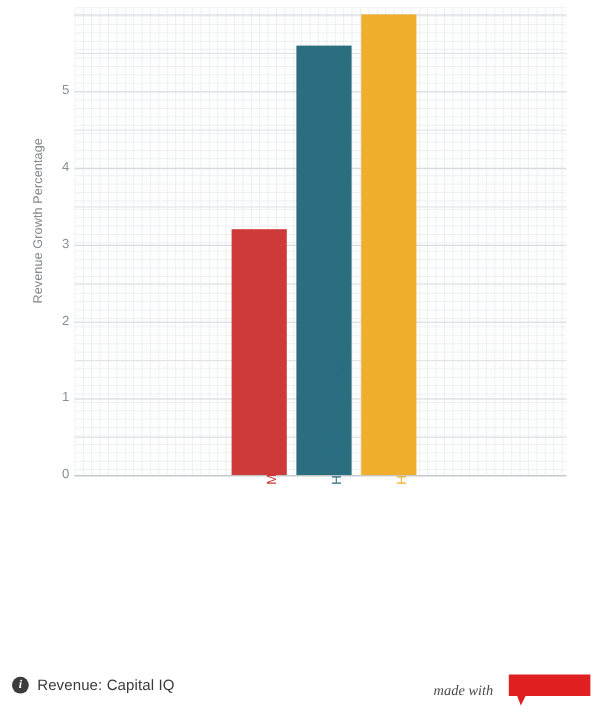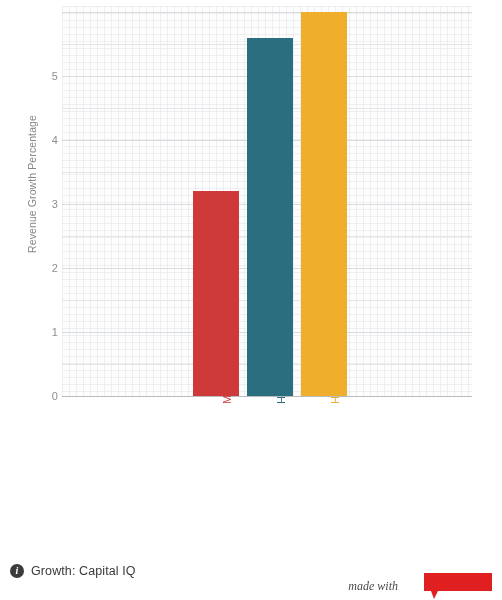--- a/index.html
+++ b/index.html
@@ -141,24 +141,24 @@
     flex: 0 0 auto;
   }
   #source-text {
     font-size: 12.5px;
     color: #3a3a3a;
     letter-spacing: .1px;
   }
   #made-with-block {
     position: absolute;
     right: 8px;
-    top: 15px;
+    top: 4px;
     display: flex;
     align-items: center;
-    gap: 24px;
+    gap: 11px;
   }
   #made-with-text {
     font-size: 12px;
     font-style: italic;
     color: #4a4a4a;
     font-family: "Liberation Serif", serif;
   }
   #brand-logo {
     width: 72px;
     height: 30px;
@@ -203,21 +203,21 @@
   <div id="xtick-wrap">
       <div class="xtick" style="left: 221px; color: rgb(206, 58, 58);">Medtronic</div>
       <div class="xtick" style="left: 275px; color: rgb(42, 110, 128);">Health Care Average</div>
       <div class="xtick" style="left: 329px; color: rgb(239, 175, 45);">Health Care Median</div>
     </div>
 </div>
 
 <div id="footer">
   <div id="source-block">
     <div id="info-icon">i</div>
-    <div id="source-text">Growth: Capital IQ</div>
+    <div id="source-text">Revenue: Capital IQ</div>
   </div>
 
   <div id="made-with-block">
     <div id="made-with-text">made with</div>
     <svg id="brand-logo" viewBox="0 0 72 30">
       <path d="M2 2 L70 2 L70 20 L16 20 L12 28 L9 20 L2 20 Z" fill="#E02020"></path>
     </svg>
   </div>
 </div>
 

